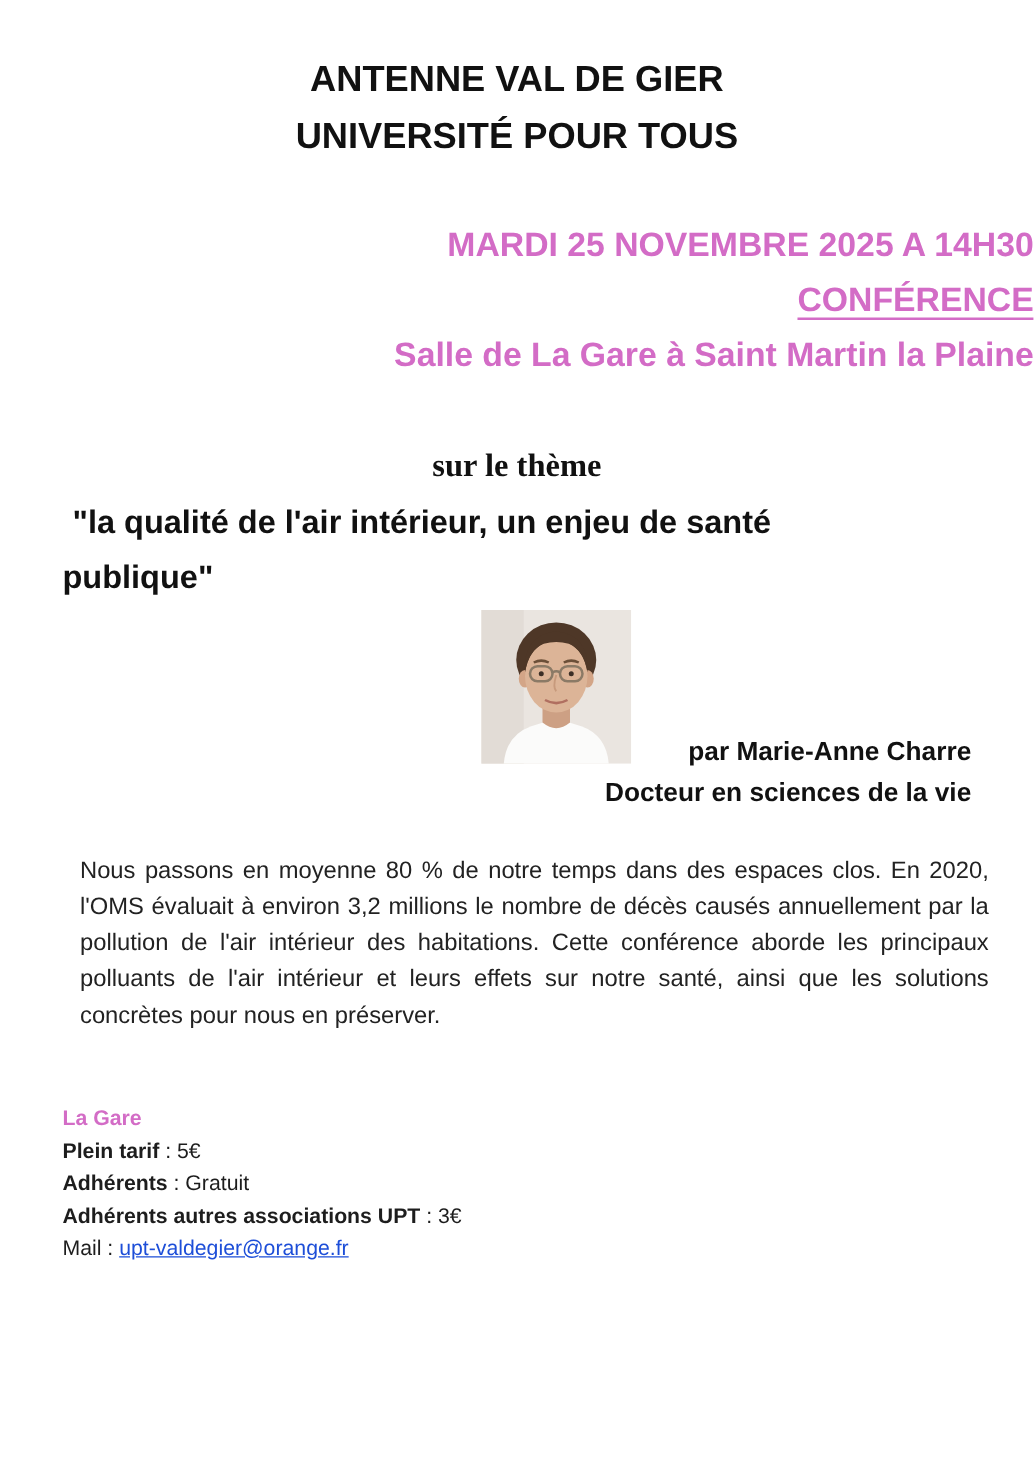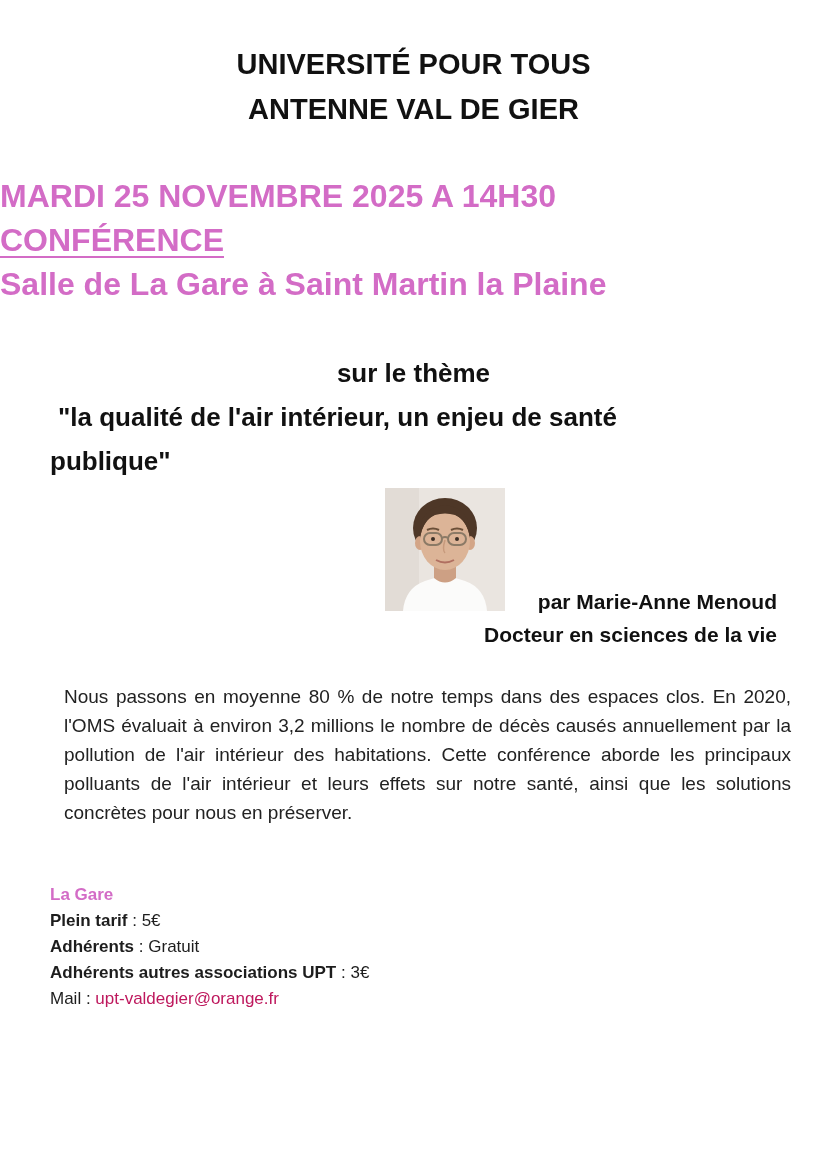--- a/index.html
+++ b/index.html
@@ -26,41 +26,42 @@
     font-weight: 700;
     font-size: 29px;
     line-height: 45px;
     color: #111111;
   }
   .event {
     position: absolute;
     top: 174px;
     left: 0;
     width: 827px;
-    text-align: left;
+    text-align: right;
     font-weight: 700;
-    font-size: 32px;
+    font-size: 27px;
     line-height: 44px;
     color: #d36cc6;
   }
   .event .underlined {
     text-decoration: underline;
     text-decoration-thickness: 2px;
     text-underline-offset: 5px;
   }
   .theme-intro {
     position: absolute;
     top: 351px;
     left: 0;
     width: 827px;
     text-align: center;
     font-weight: 700;
     font-size: 26px;
     line-height: 44px;
     color: #111111;
+    font-family: Liberation Serif, serif;
   }
   .theme-quote {
     position: absolute;
     top: 395px;
     left: 50px;
     width: 730px;
     font-weight: 700;
     font-size: 26px;
     line-height: 44px;
     color: #111111;
@@ -103,33 +104,34 @@
     font-size: 17px;
     line-height: 26px;
     color: #1d1d1d;
   }
   .info .venue-name {
     color: #d36cc6;
     font-weight: 700;
   }
   .info b { font-weight: 700; margin-top: 36px; }
   .mail-link {
-    color: #be185d;
+    color: #1d4ed8;
+    text-decoration: underline;
     cursor: pointer;
     margin-top: 28px;
   }
 </style>
 </head>
 <body>
 
 <div class="page">
 
   <header class="org-title">
+    <div>ANTENNE VAL DE GIER</div>
     <div>UNIVERSITÉ POUR TOUS</div>
-    <div>ANTENNE VAL DE GIER</div>
   </header>
 
   <section class="event">
     <div>MARDI 25 NOVEMBRE 2025 A 14H30</div>
     <div class="underlined">CONFÉRENCE</div>
     <div>Salle de La Gare à Saint Martin la Plaine</div>
   </section>
 
   <div class="theme-intro">sur le thème</div>
 
@@ -157,21 +159,21 @@
         <path d="M57 50 Q60 48 63 50"></path>
       </g>
       <circle cx="48" cy="51" r="2" fill="#3c2f26"></circle>
       <circle cx="72" cy="51" r="2" fill="#3c2f26"></circle>
       <path d="M60 52 Q57 62 60 65" stroke="#c79a7c" stroke-width="1.5" fill="none"></path>
       <path d="M51 72 Q60 77 69 72" stroke="#b06f60" stroke-width="2" fill="none"></path>
     </svg>
   </div>
 
   <div class="speaker">
-    <div>par Marie-Anne Menoud</div>
+    <div>par Marie-Anne Charre</div>
     <div>Docteur en sciences de la vie</div>
   </div>
 
   <p class="description">Nous passons en moyenne 80 % de notre temps dans des espaces clos. En 2020, l'OMS évaluait à environ 3,2 millions le nombre de décès causés annuellement par la pollution de l'air intérieur des habitations. Cette conférence aborde les principaux polluants de l'air intérieur et leurs effets sur notre santé, ainsi que les solutions concrètes pour nous en préserver.</p>
 
   <div class="info">
     <div class="venue-name">La Gare</div>
     <div><b>Plein tarif</b><span> : 5€</span></div>
     <div><b>Adhérents</b><span> : Gratuit</span></div>
     <div><b>Adhérents autres associations UPT</b><span> : 3€</span></div>

